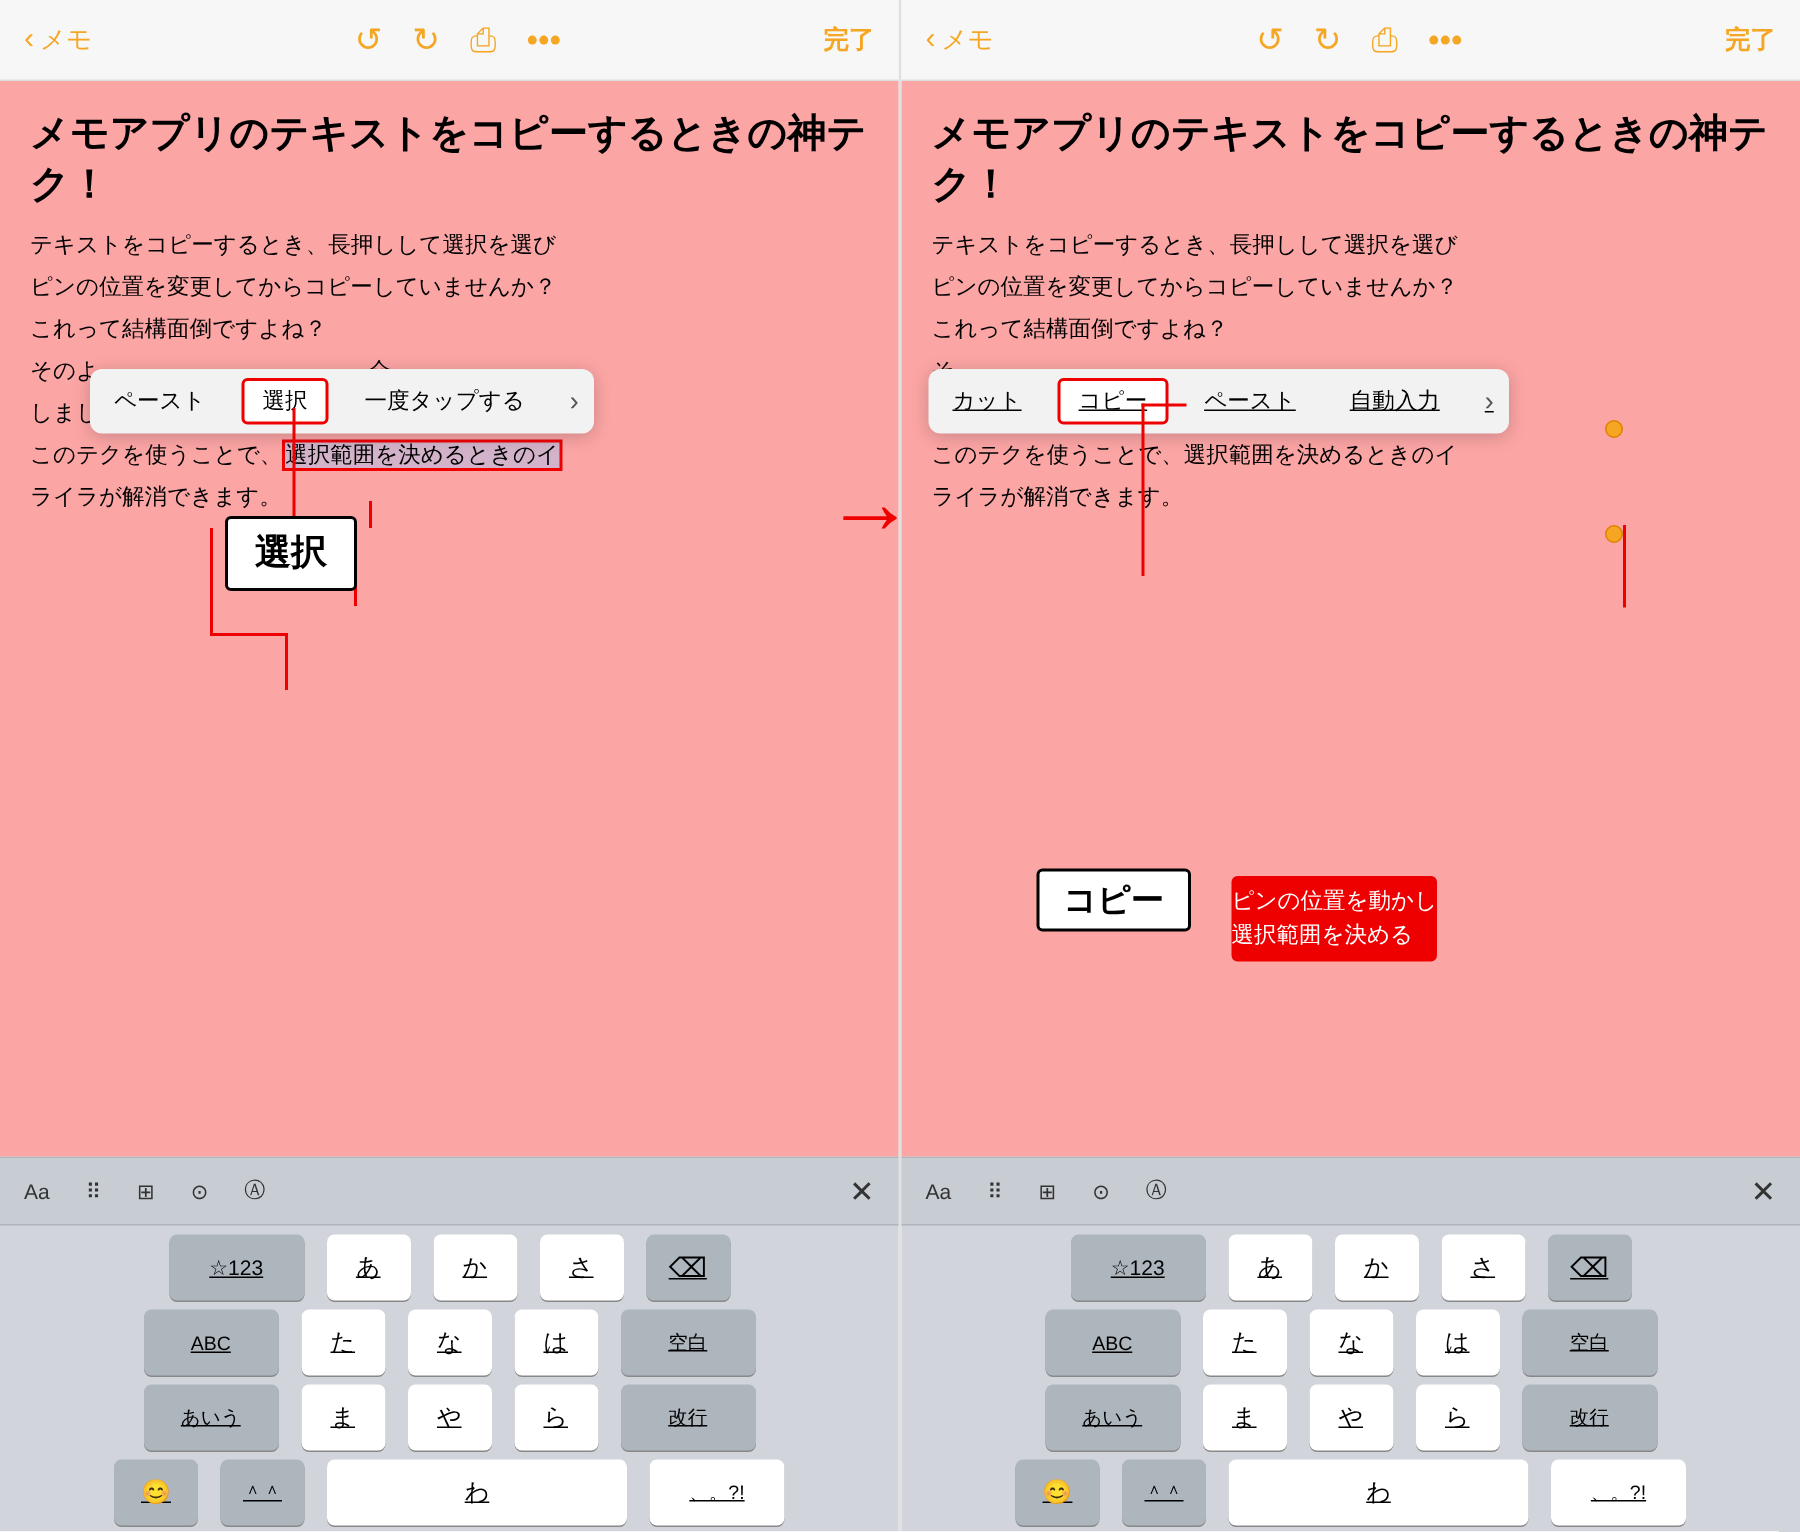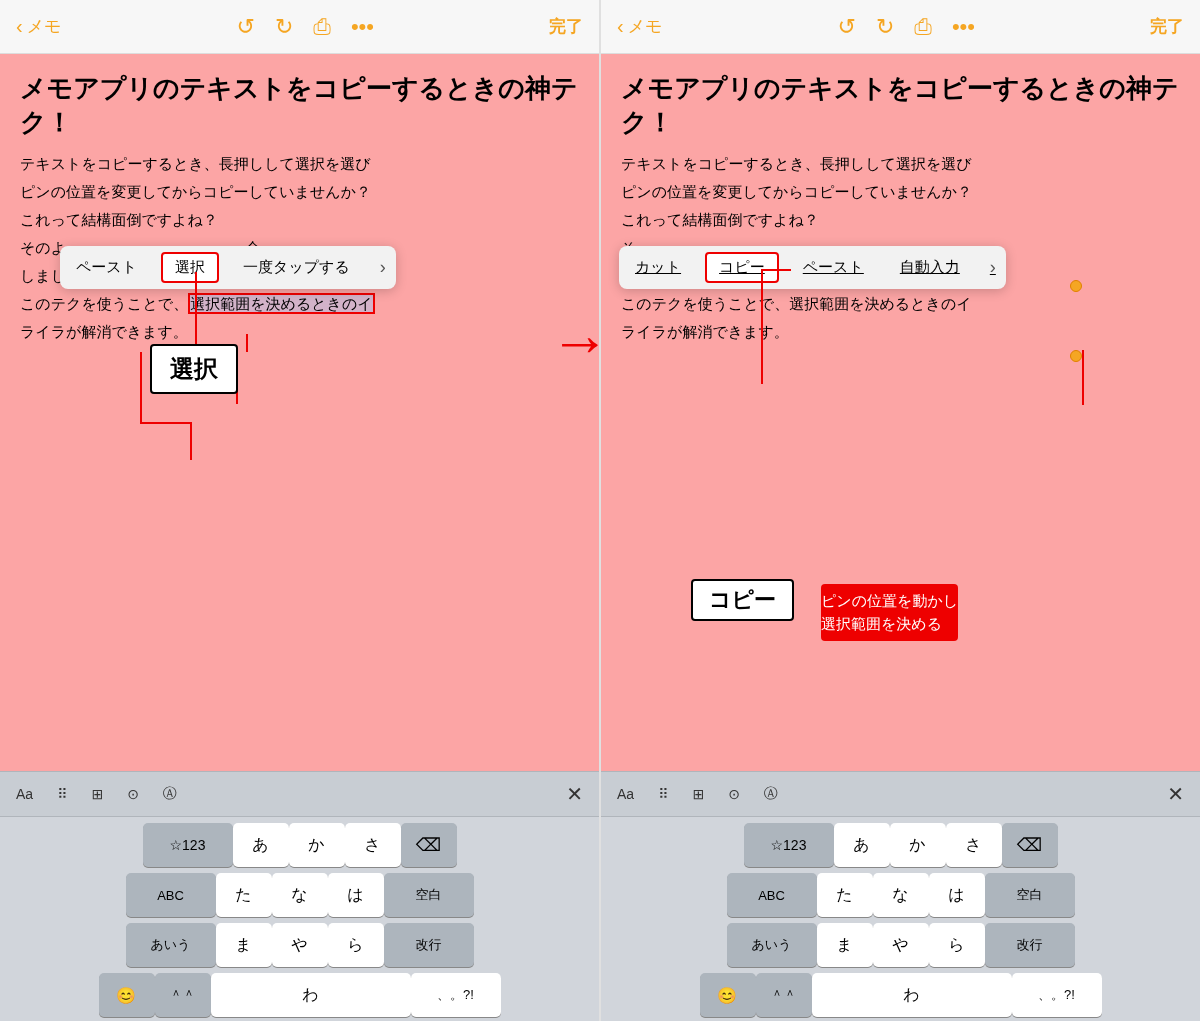--- a/index.html
+++ b/index.html
@@ -201,22 +201,23 @@
 
     .keyboard-rows {
       padding: 6px 4px 4px 4px;
       display: flex;
       flex-direction: column;
       gap: 6px;
     }
 
     .keyboard-row {
       display: flex;
-      gap: 0;
+      gap: 15px;
       justify-content: center;
+      text-decoration: underline;
     }
 
     .key {
       background: #fff;
       border-radius: 5px;
       box-shadow: 0 1px 0 #888;
       display: flex;
       align-items: center;
       justify-content: center;
       font-size: 16px;

